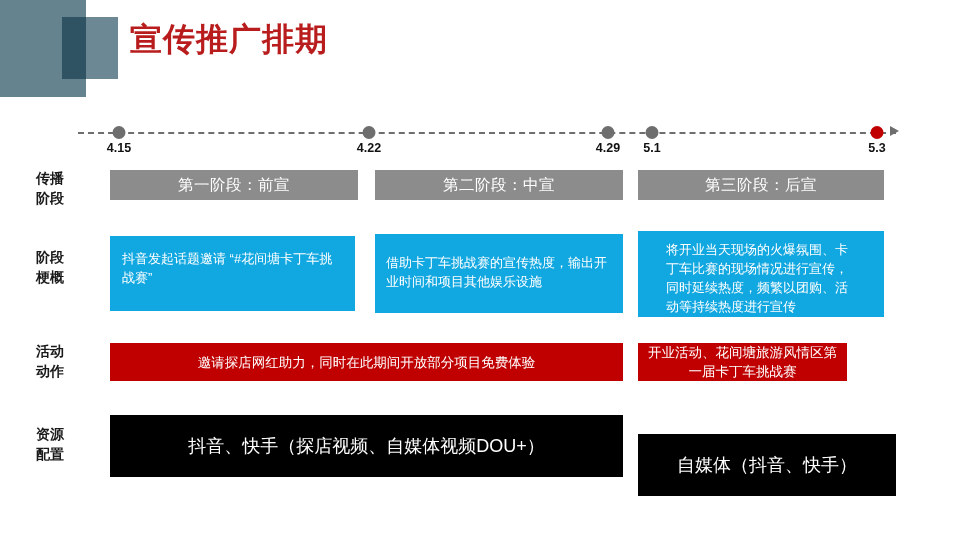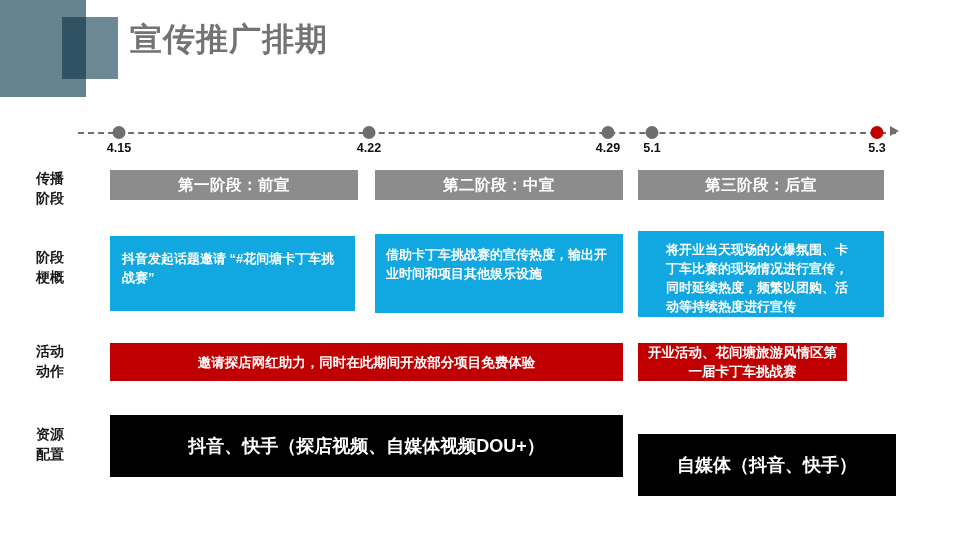--- a/index.html
+++ b/index.html
@@ -39,21 +39,21 @@
     width: 24px;
     height: 62px;
     background: #2f5362;
   }
   .page-title {
     position: absolute;
     left: 130px;
     top: 18px;
     font-size: 32px;
     font-weight: bold;
-    color: #737373;
+    color: #b91c1c;
     letter-spacing: 1px;
     white-space: nowrap;
   }
 
   
   .timeline {
     position: absolute;
     left: 0;
     top: 110px;
     width: 960px;
@@ -110,21 +110,21 @@
     color: #1a1a1a;
     line-height: 20px;
   }
 
   
   .cell {
     position: absolute;
     box-sizing: border-box;
     display: flex;
     color: #ffffff;
-    font-weight: bold;
+    font-weight: normal;
   }
   .cell.center {
     align-items: center;
     justify-content: center;
     text-align: center;
   }
   .cell.lefttop {
     align-items: flex-start;
     justify-content: flex-start;
     text-align: left;
@@ -194,21 +194,21 @@
 <div class="cell center bar-gray" style="left:375px; top:170px; width:248px; height:30px;">
   <span class="cell-text t-phase">第二阶段：中宣</span>
 </div>
 <div class="cell center bar-gray" style="left:638px; top:170px; width:246px; height:30px;">
   <span class="cell-text t-phase">第三阶段：后宣</span>
 </div>
 
 <div class="cell lefttop bar-blue" style="left:110px; top:236px; width:245px; height:75px; padding:13px 12px;">
   <span class="cell-text t-blue">抖音发起话题邀请 “#花间塘卡丁车挑战赛”</span>
 </div>
-<div class="cell lefttop bar-blue" style="left:375px; top:234px; width:248px; height:79px; padding:11px 11px;">
+<div class="cell lefttop bar-blue" style="left:375px; top:234px; width:248px; height:79px; padding:19px 11px;">
   <span class="cell-text t-blue">借助卡丁车挑战赛的宣传热度，输出开业时间和项目其他娱乐设施</span>
 </div>
 <div class="cell lefttop bar-blue" style="left:638px; top:231px; width:246px; height:86px; padding:9px 28px;">
   <span class="cell-text t-blue">将开业当天现场的火爆氛围、卡丁车比赛的现场情况进行宣传，同时延续热度，频繁以团购、活动等持续热度进行宣传</span>
 </div>
 
 <div class="cell center bar-red" style="left:110px; top:343px; width:513px; height:38px;">
   <span class="cell-text t-red">邀请探店网红助力，同时在此期间开放部分项目免费体验</span>
 </div>
 <div class="cell center bar-red" style="left:638px; top:343px; width:209px; height:38px; padding:4px 10px;">

